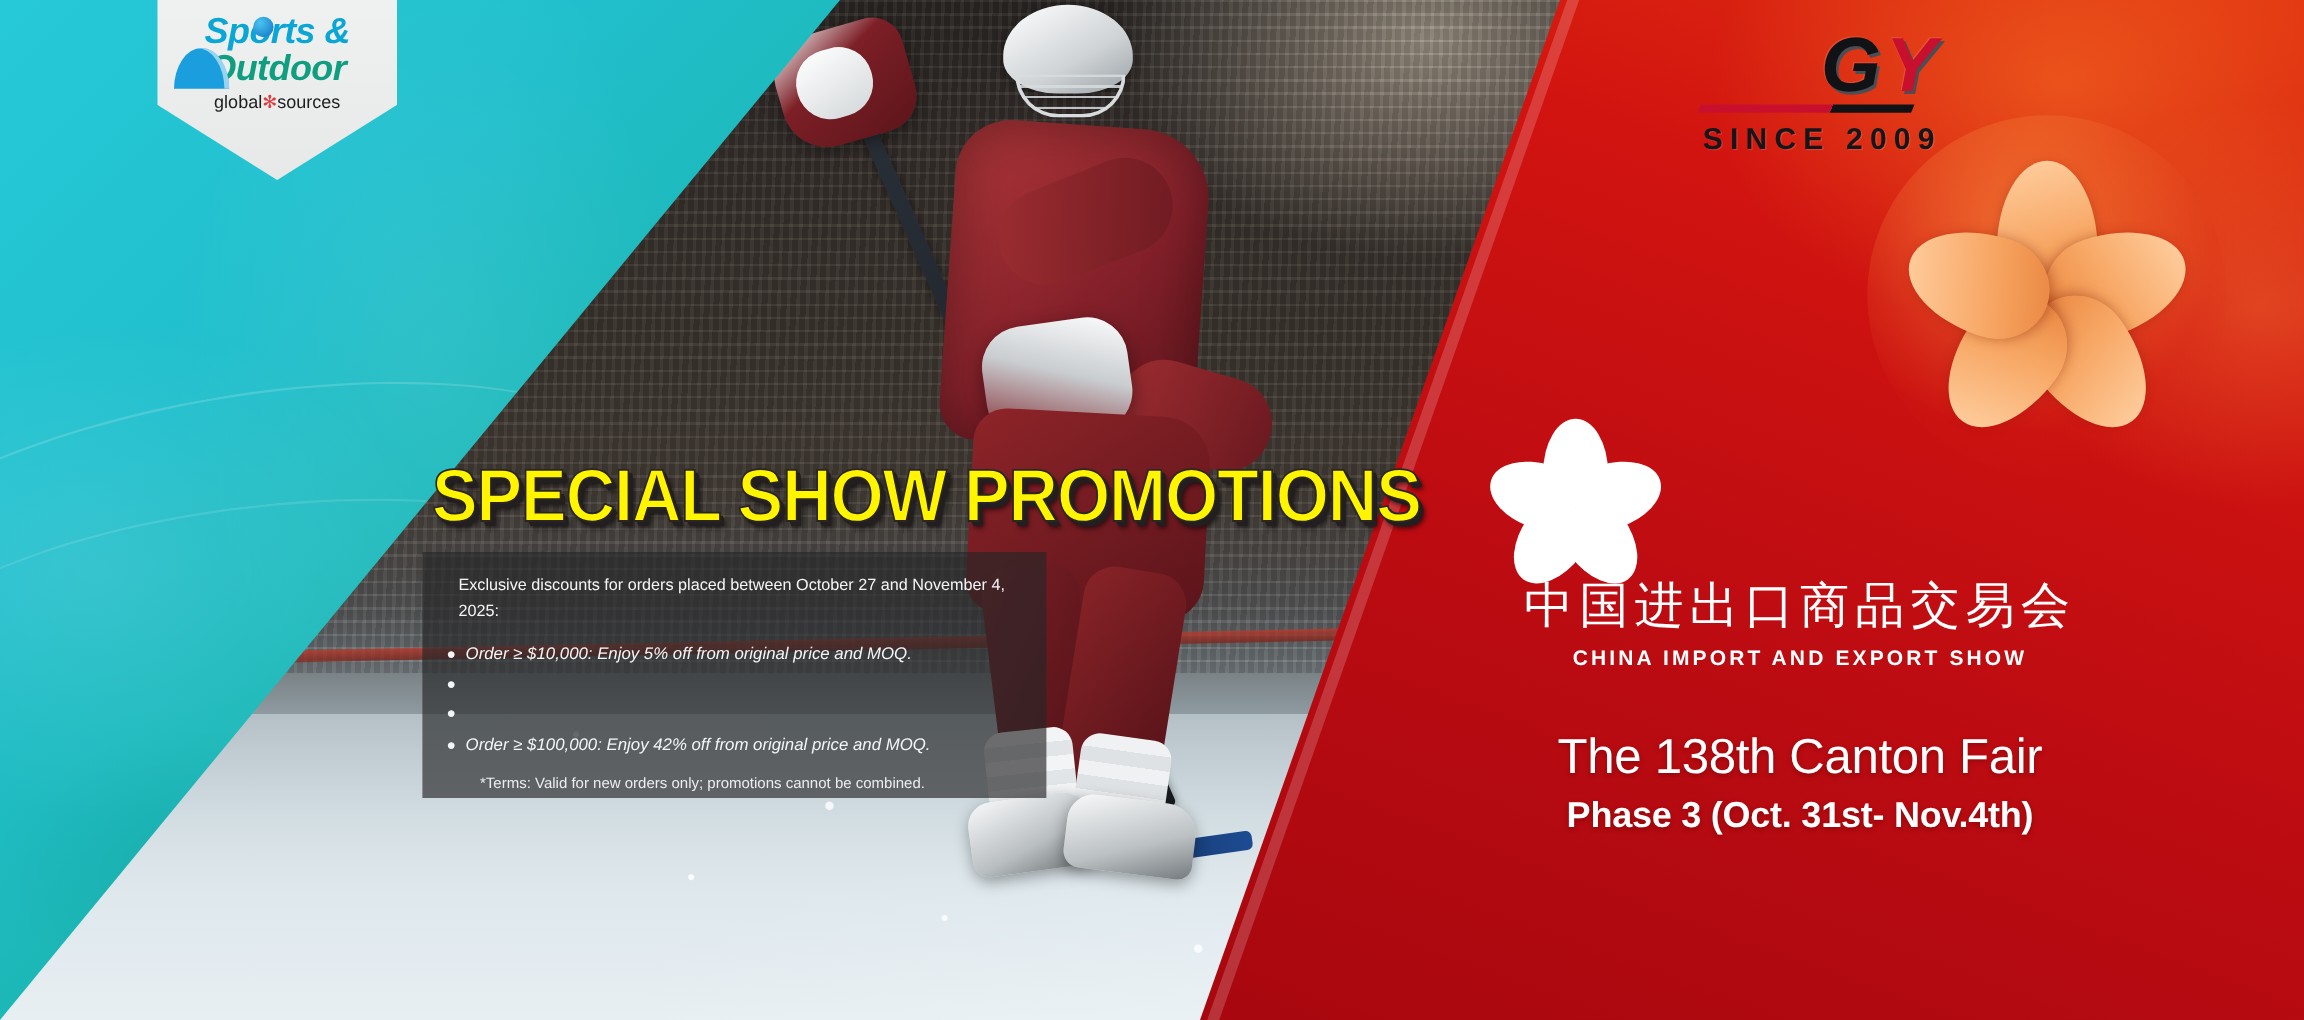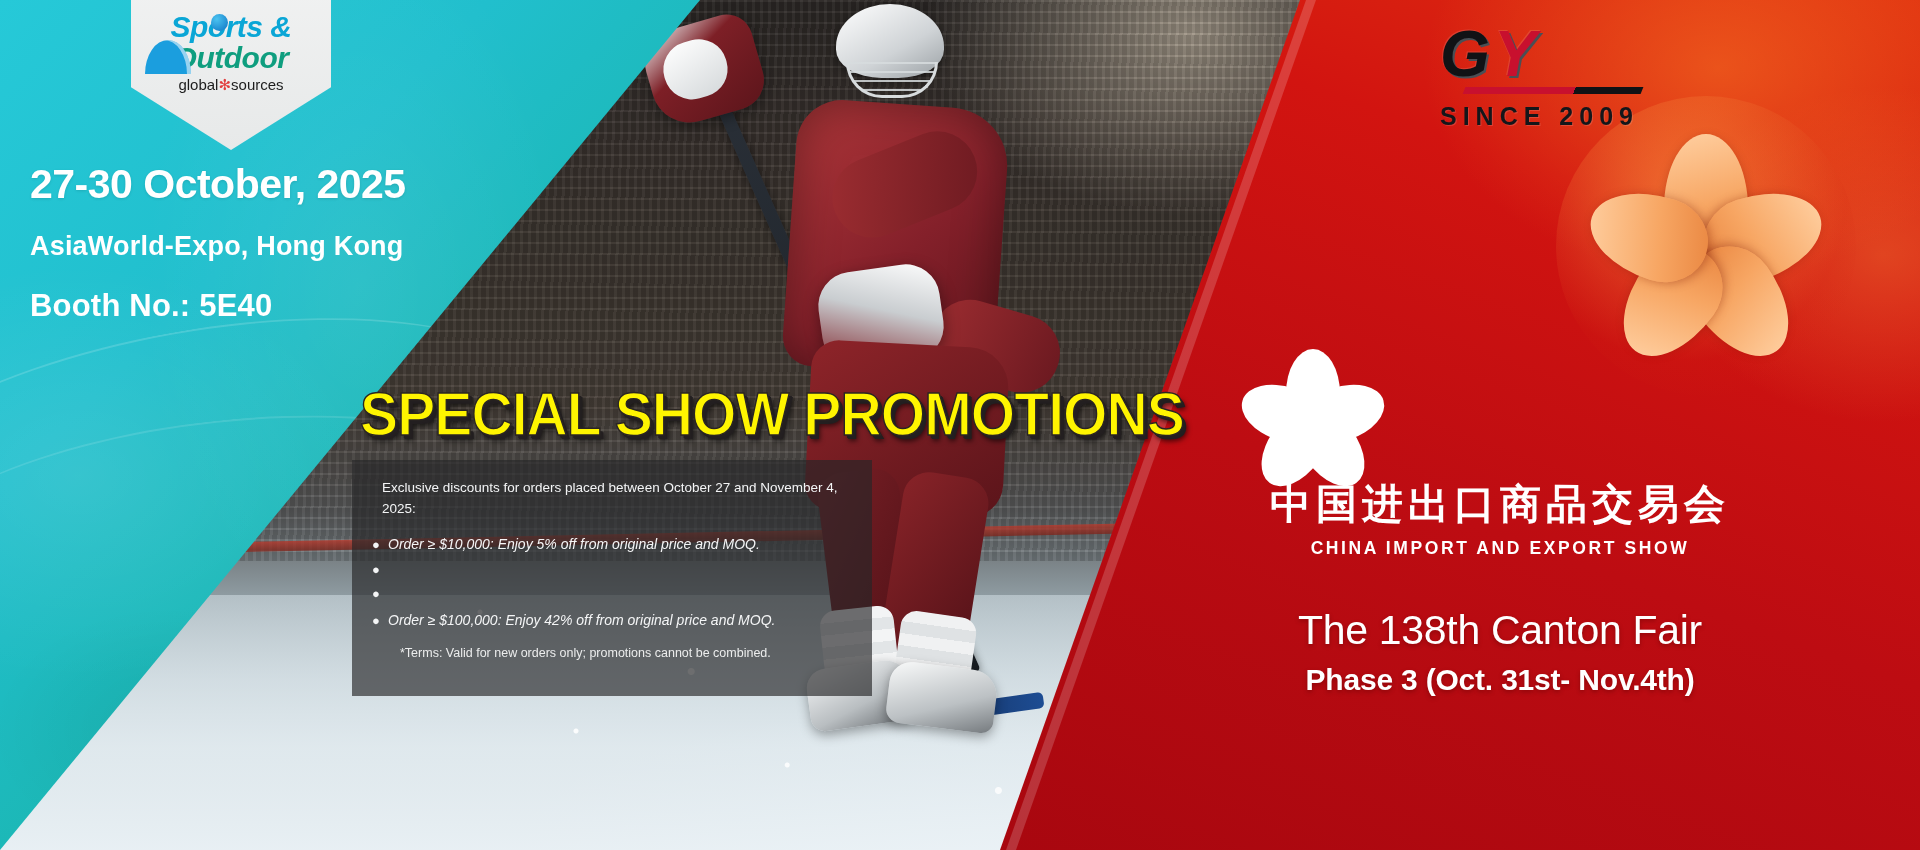--- a/index.html
+++ b/index.html
@@ -288,22 +288,22 @@
     box-shadow: inset -4px 0 0 rgba(255,255,255,.55);
   }
   .gs-ball {
     position: absolute; left: 68px; top: 2px; width: 17px; height: 17px;
     border-radius: 50%;
     background: radial-gradient(circle at 34% 30%, #4bc3f0, #0b73c4);
   }
 
   
   .gy {
-    position: absolute; left: 1440px; top: 24px;
-    width: 226px; text-align: left;
+    position: absolute; left: 1392px; top: 24px;
+    width: 226px; text-align: right;
   }
   .gy-mark {
     font-size: 64px; font-weight: bold; font-style: italic;
     letter-spacing: 4px; line-height: .95;
     color: #111215;
     text-shadow: 2px 2px 0 #4a4f55, -1px -1px 0 rgba(255,255,255,.12);
   }
   .gy-mark .y { color: #c8102e; }
   .gy-bar {
     width: 178px; height: 7px; margin: 2px auto 0;
@@ -344,21 +344,21 @@
     white-space: nowrap;
     text-shadow:
       3px 3px 0 #231f20, 4px 4px 0 #231f20,
       5px 6px 5px rgba(0,0,0,.6);
     -webkit-text-stroke: 1.5px #2a2522;
   }
 
   
   .promo {
     position: absolute; left: 352px; top: 460px;
-    width: 520px; height: 236px;
+    width: 520px; height: 205px;
     background: rgba(38,38,40,.66);
     padding: 18px 16px 10px 20px;
     color: #f4f5f6;
   }
   .promo-lead {
     font-size: 13.5px; line-height: 1.55; margin-left: 10px;
   }
   .promo-list { margin-top: 11px; }
   .promo-item {
     display: flex; align-items: baseline;
@@ -375,21 +375,21 @@
   }
 
   
   .cf-block {
     position: absolute; left: 1100px; top: 352px;
     width: 800px; text-align: center; color: #fff;
   }
   .cf-cn {
     margin-top: 132px;
     font-family: "DejaVu Serif", serif;
-    font-size: 41px; font-weight: bold; letter-spacing: 5px;
+    font-size: 41px; font-weight: normal; letter-spacing: 5px;
     line-height: 1;
   }
   .cf-en {
     margin-top: 13px;
     font-size: 17.5px; font-weight: bold; letter-spacing: 2.6px;
   }
   .cf-title {
     margin-top: 48px;
     font-size: 41px; font-weight: normal; letter-spacing: -.3px;
     text-shadow: 0 2px 4px rgba(90,0,0,.45);
@@ -464,25 +464,20 @@
       <div class="gs-line3"><span>global</span><span class="gs-dot">✻</span><span>sources</span></div>
     </div>
   </div>
 
   <div class="gy">
     <div class="gy-mark"><span>G</span><span class="y">Y</span></div>
     <div class="gy-bar"></div>
     <div class="gy-since">SINCE 2009</div>
   </div>
 
-  <div class="info">
-    <div class="info-date">27-30 October, 2025</div>
-    <div class="info-venue">AsiaWorld-Expo, Hong Kong</div>
-    <div class="info-booth">Booth No.: 5E40</div>
-  </div>
 
   <div class="headline">SPECIAL SHOW PROMOTIONS</div>
 
   <div class="promo">
     <div class="promo-lead">Exclusive discounts for orders placed between October 27 and November 4, 2025:</div>
     <div class="promo-list">
       <div class="promo-item">
         <span class="promo-bullet">●</span>
         <span>Order ≥ $10,000: Enjoy 5% off from original price and MOQ.</span>
       </div>

